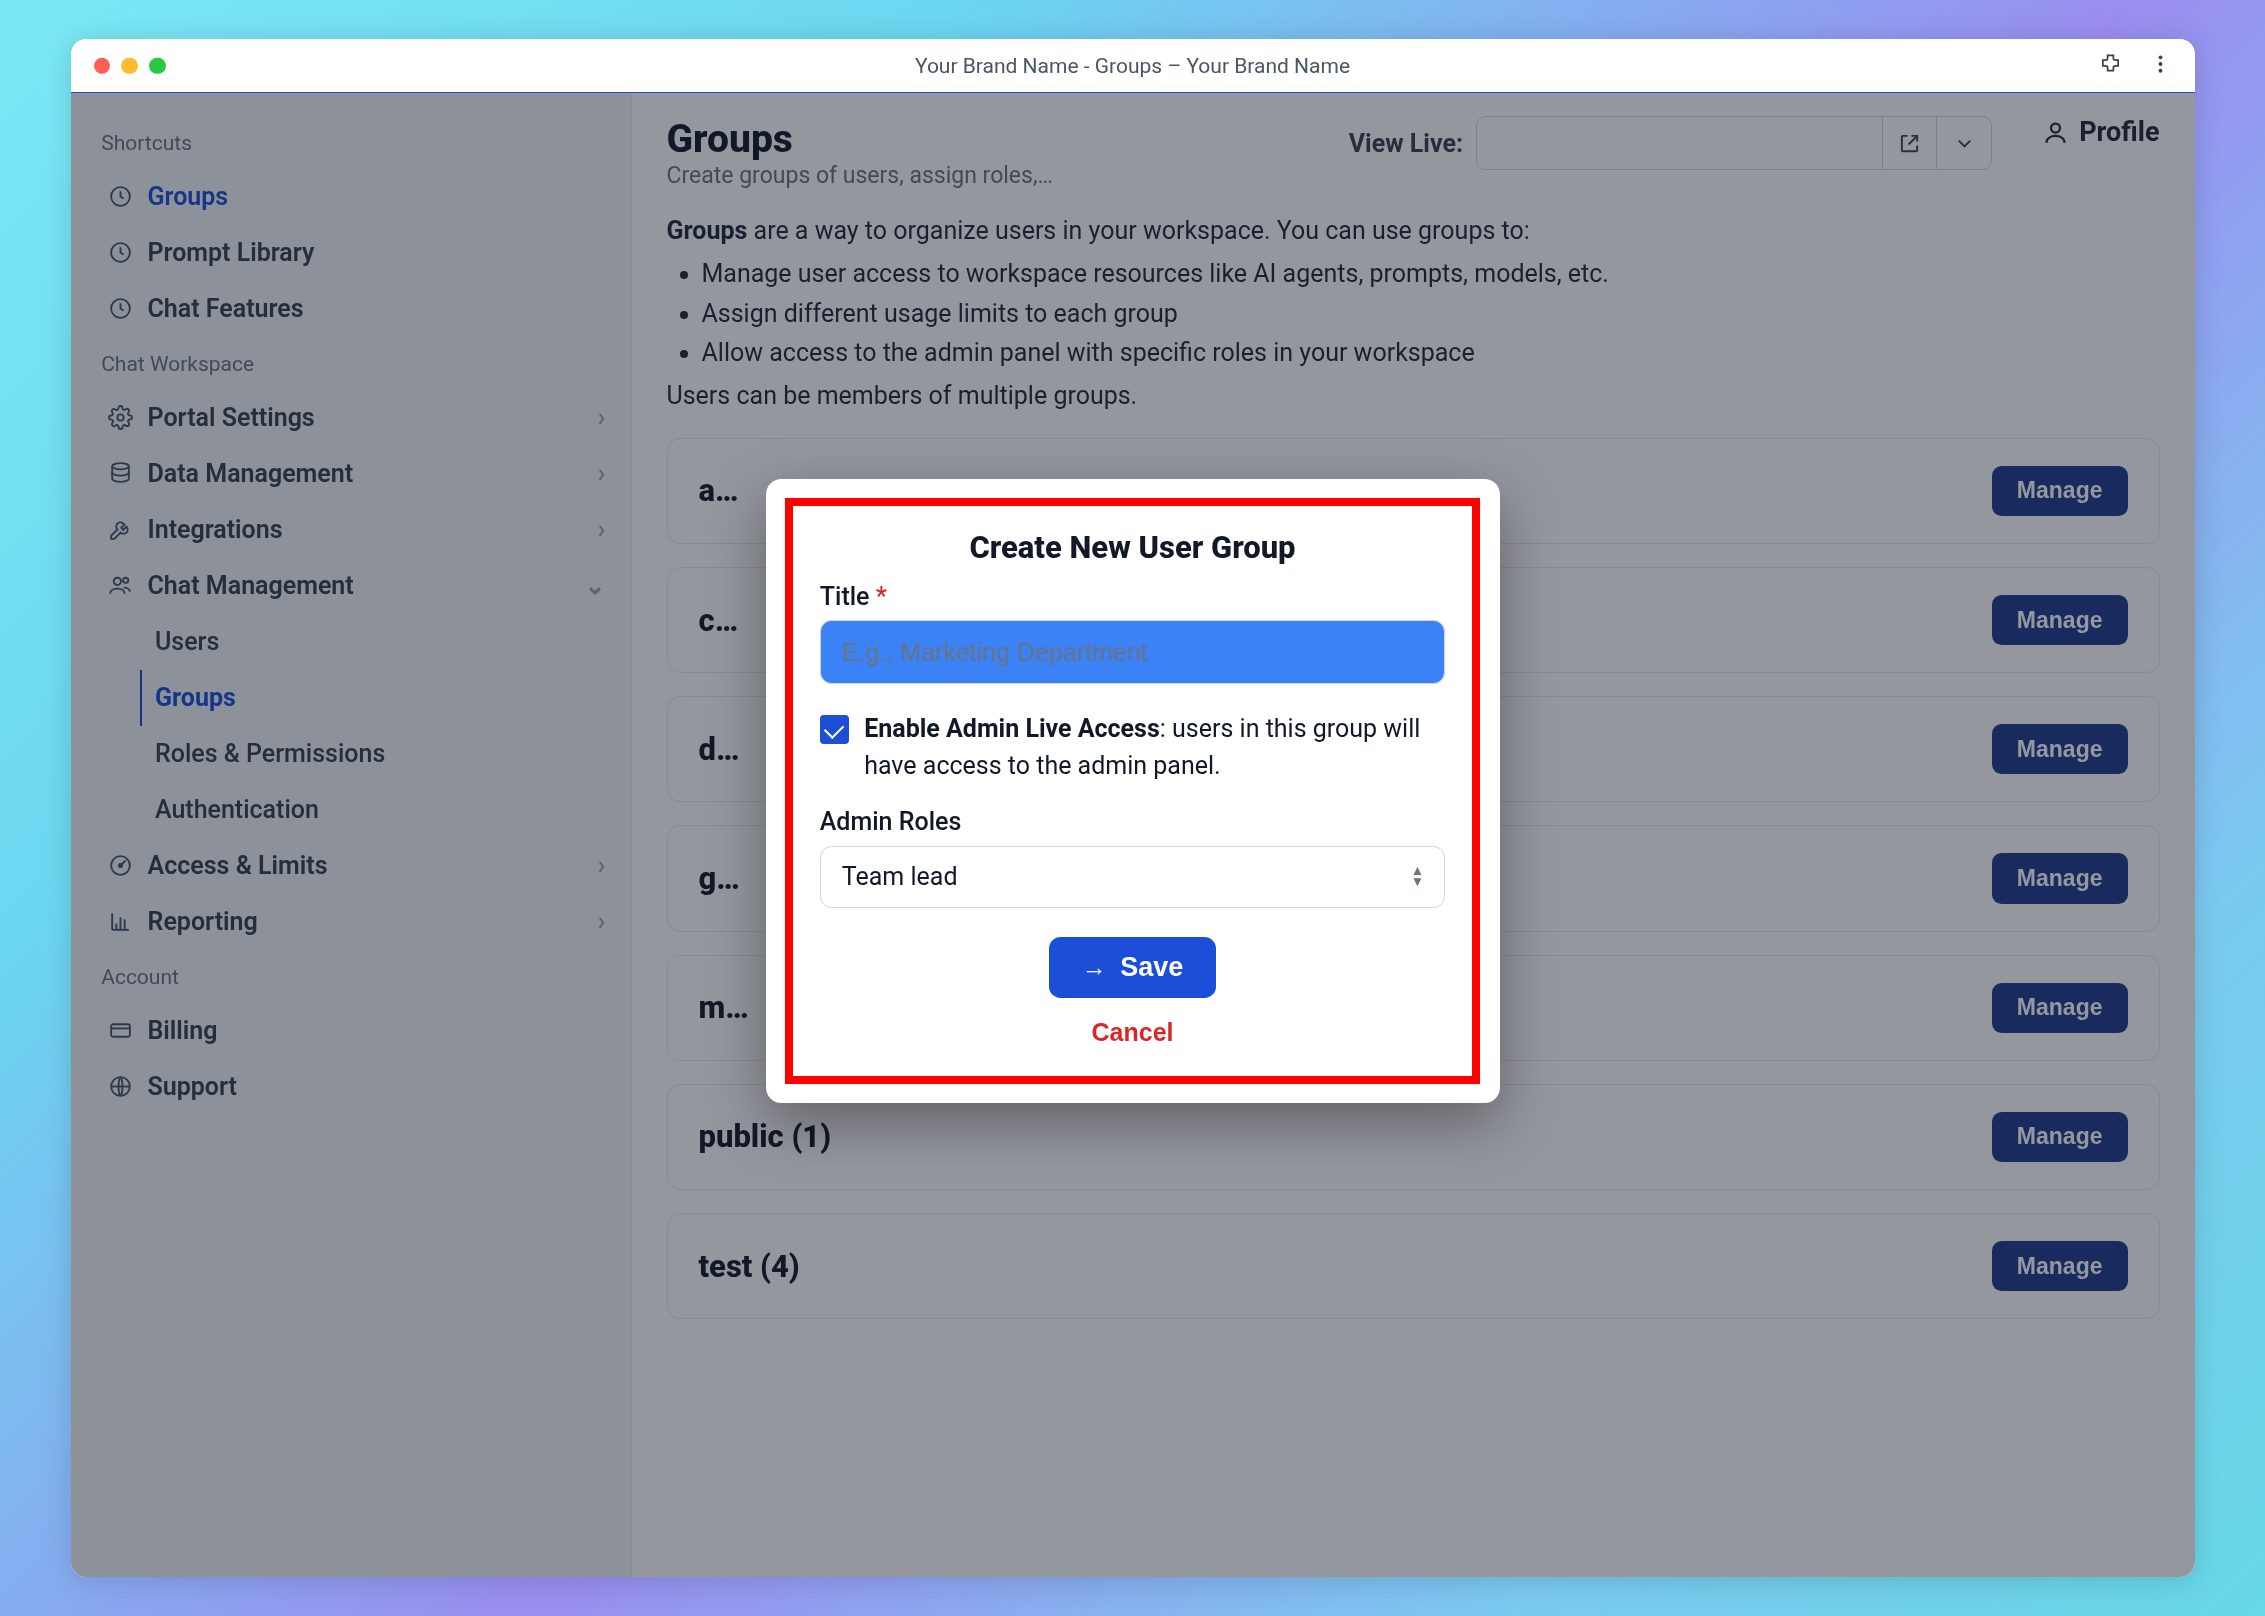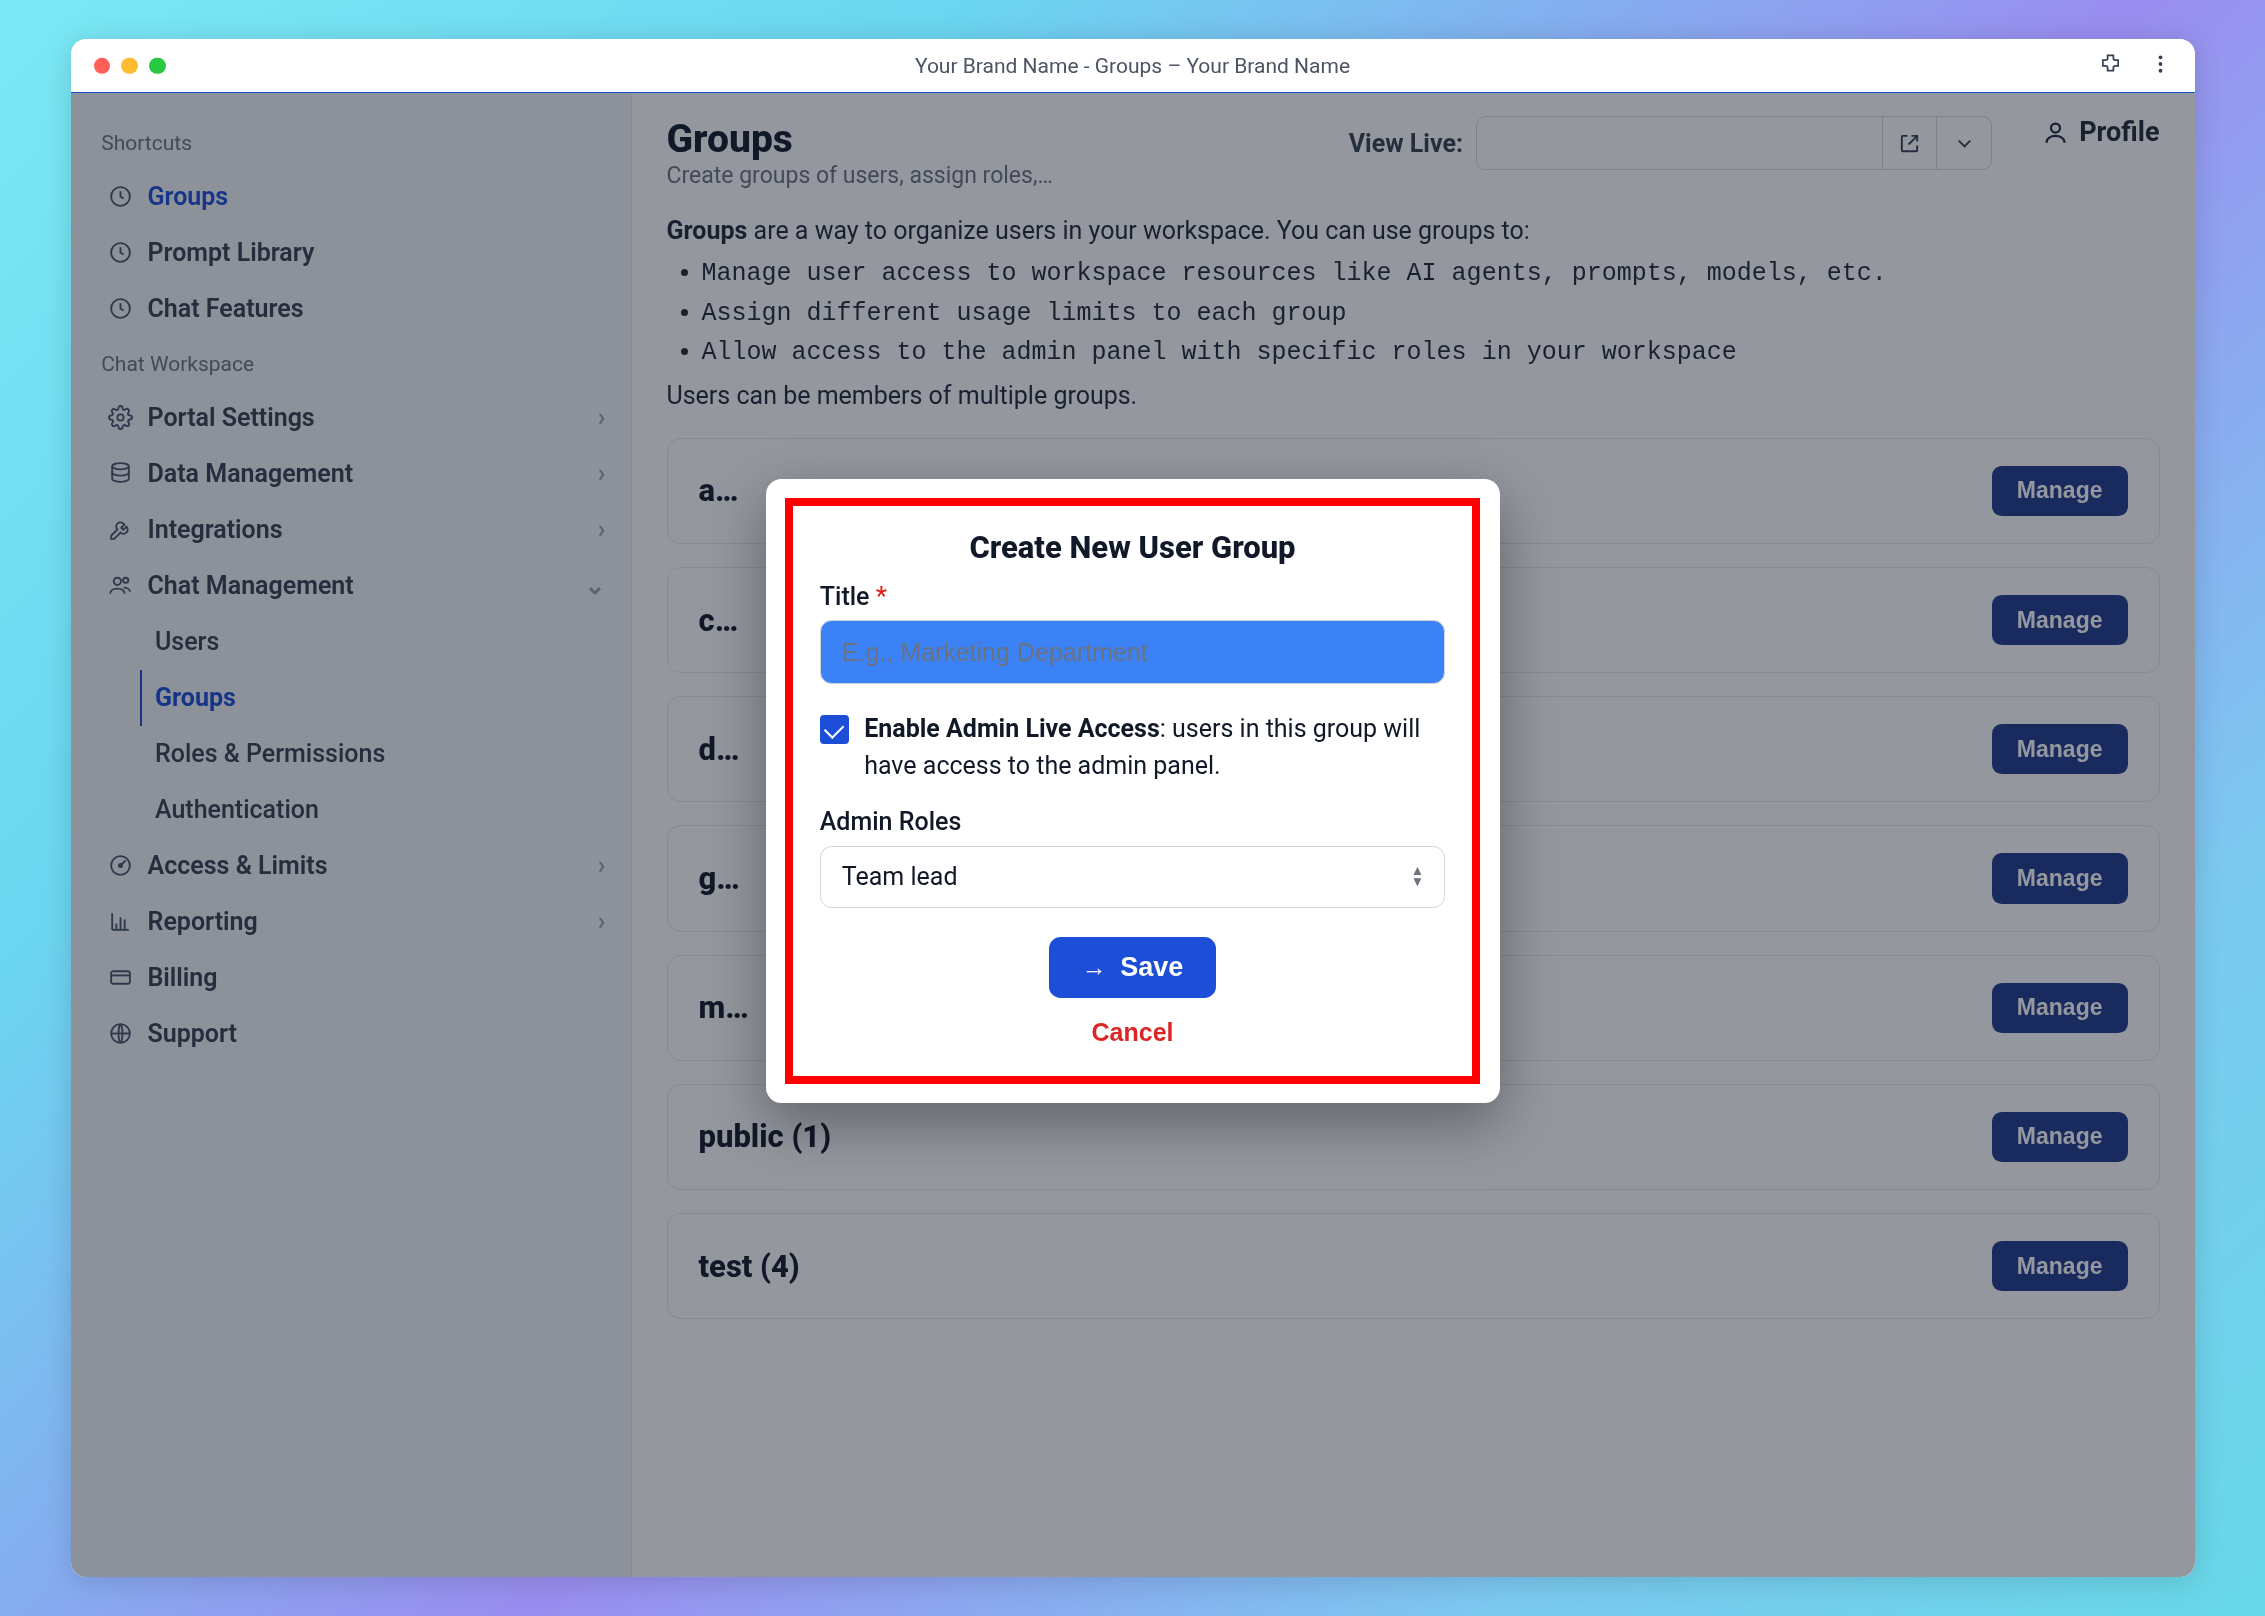--- a/index.html
+++ b/index.html
@@ -184,21 +184,21 @@
 
   .profile-link {
     display:flex; align-items:center; gap:9.7px;
     color:#1f2937; font-size:27px; font-weight:700;
     margin-left: 27px;
   }
   .profile-link svg { width:27px; height:27px; stroke:#1f2937; fill:none; stroke-width:2; }
 
   .intro { font-size:25px; color:#1f2937; line-height:1.5; margin-bottom: 23px; }
   .intro b { font-weight:700; }
-  .intro ul { margin: 5.8px 0 5.8px 35px; font-family: Liberation Mono, monospace; }
+  .intro ul { margin: 5.8px 0 5.8px 35px; }
   .intro li { margin: 1.9px 0; }
 
   .group-card {
     border:1px solid #e5e7eb;
     border-radius: 13.5px;
     padding: 27px 31px;
     display:flex;
     align-items:center;
     justify-content:space-between;
     margin-bottom: 23px;
@@ -485,20 +485,21 @@
               <path d="M4 20h16"></path>
               <path d="M8 20v-6"></path>
               <path d="M12 20V8"></path>
               <path d="M16 20v-10"></path>
             </svg>
         </span>
         <span>Reporting</span>
         <span class="chev">›</span>
       </div>
 
+      <div class="sidebar-section-label">Account</div>
       <div class="nav-item">
         <span class="icon">
           <svg viewBox="0 0 24 24">
               <rect x="3" y="6" width="18" height="12" rx="2"></rect>
               <path d="M3 10h18"></path>
             </svg>
         </span>
         <span>Billing</span>
       </div>
       <div class="nav-item">

